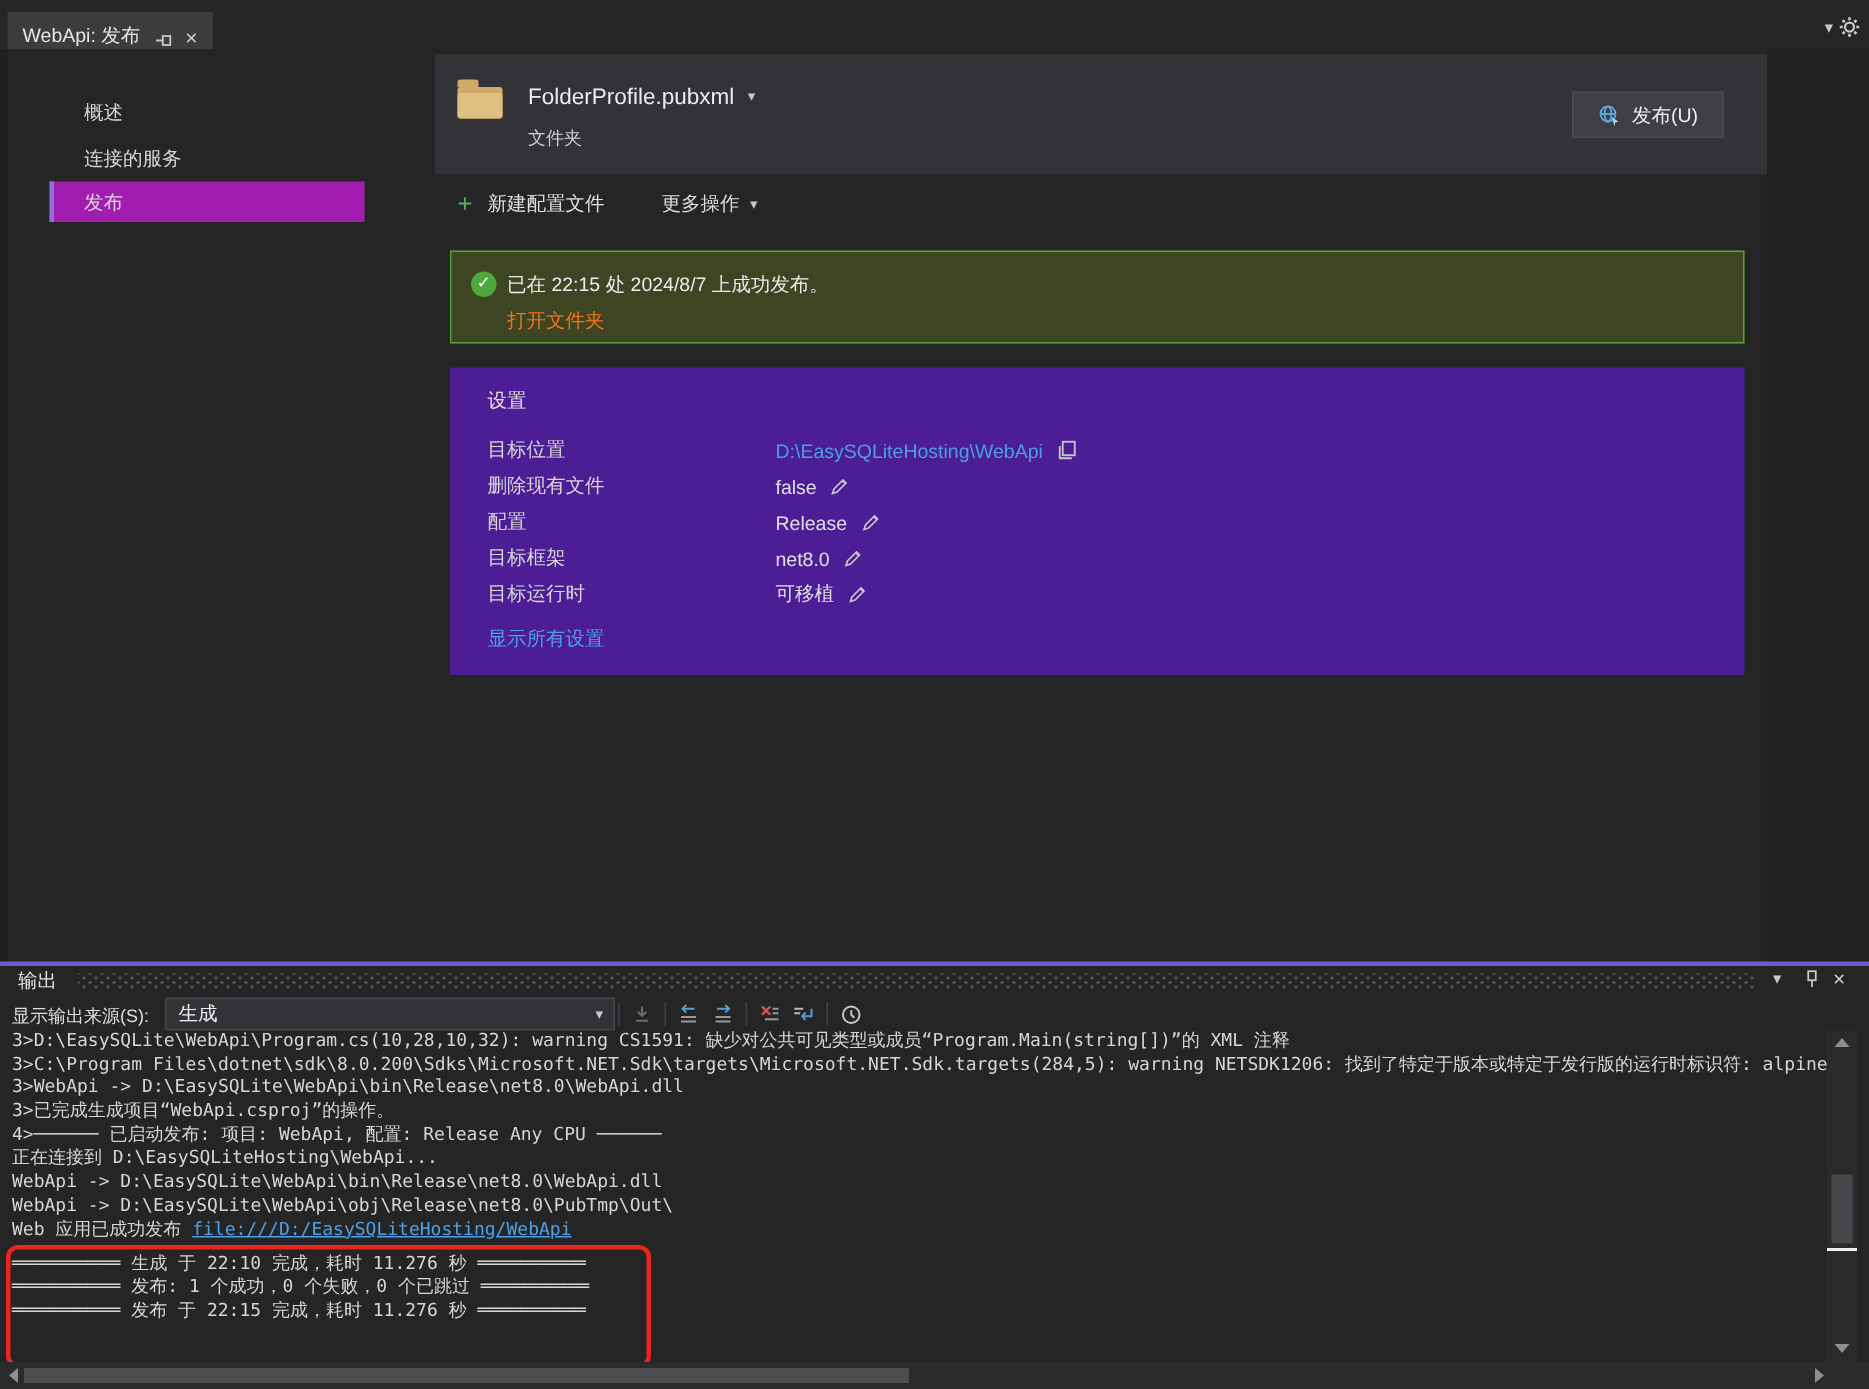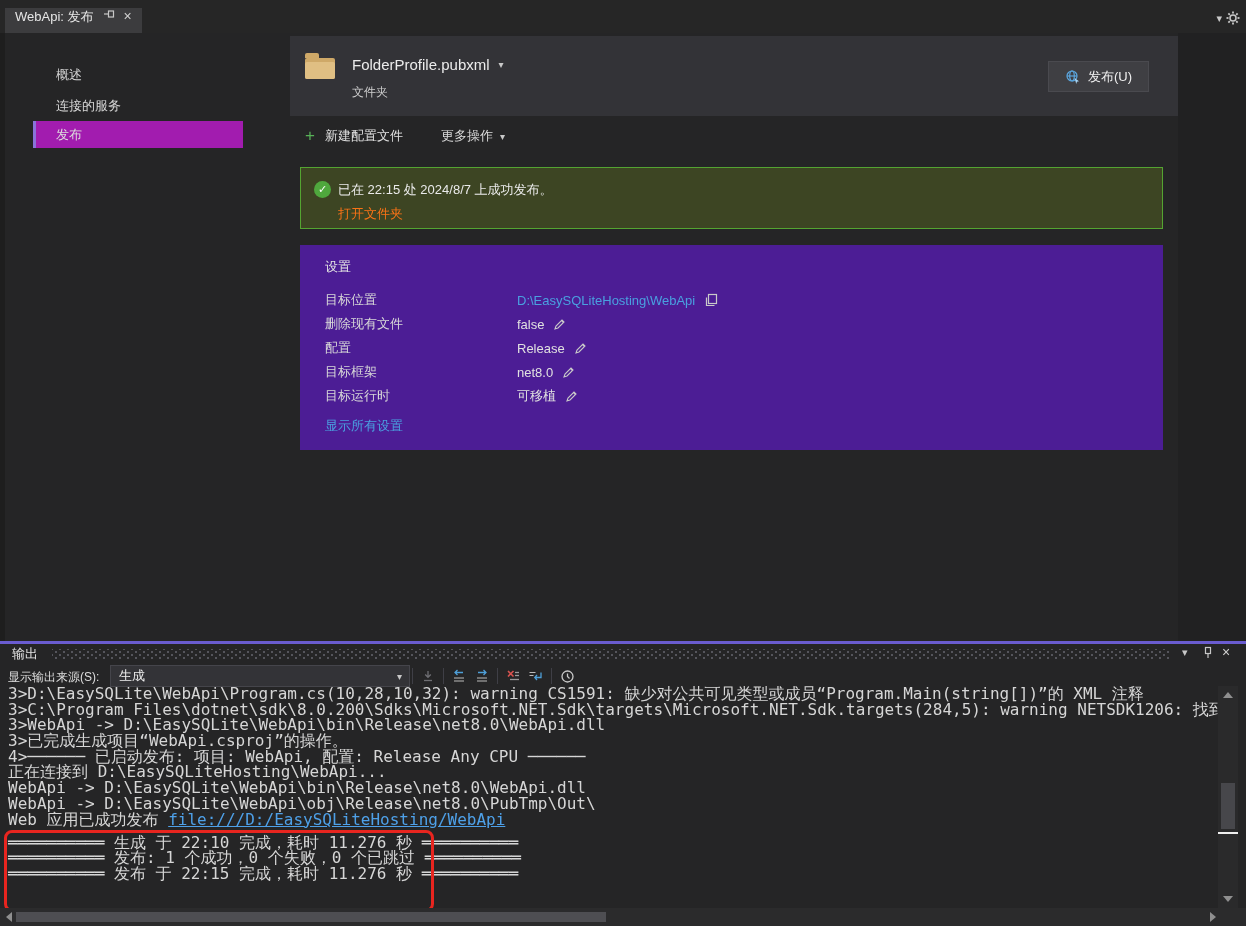--- a/index.html
+++ b/index.html
@@ -1,21 +1,21 @@
 <!DOCTYPE html>
 <html><head>
 <meta charset="utf-8">
 <style>
   html,body{margin:0;padding:0;}
   body{width:1246px;height:926px;background:#1e1e1e;position:relative;overflow:hidden;
        font-family:"Liberation Sans","DejaVu Sans",sans-serif;color:#dcdcdc;font-size:13px;}
 
   
   .top-strip{position:absolute;left:0;top:0;width:1246px;height:33px;background:#262626;}
-  .tab{position:absolute;left:5px;top:8px;height:25px;background:#3c3c3e;display:flex;align-items:flex-start;
+  .tab{position:absolute;left:5px;top:8px;height:25px;background:#3c3c3e;display:flex;align-items:flex-end;
        padding:0 10px;gap:9px;color:#e6e6e6;}
   .tab-close{font-size:14px;color:#d0d0d0;cursor:pointer;}
   .strip-chevron{position:absolute;right:24px;top:12px;color:#c8c8c8;font-size:11px;}
   .strip-gear{position:absolute;right:6px;top:11px;line-height:0;}
 
   
   .doc{position:absolute;left:5px;top:33px;width:1241px;height:608px;background:#252526;}
   .doc-right-shade{position:absolute;left:1173px;top:0;width:68px;height:608px;background:#212122;}
 
   .side-item{position:absolute;left:51px;color:#d6d6d6;cursor:pointer;}
@@ -69,21 +69,21 @@
   .src-label{position:absolute;left:8px;top:5px;font-size:12px;color:#dedede;}
   .combo{position:absolute;left:110px;top:1px;width:300px;height:22px;background:#333337;border:1px solid #45454b;
          box-sizing:border-box;display:flex;align-items:center;cursor:pointer;}
   .combo .combo-text{padding-left:8px;color:#f0f0f0;}
   .combo .caret{position:absolute;right:7px;font-size:10px;color:#c8c8c8;}
   .icon-strip{position:absolute;left:412px;top:0px;height:24px;display:flex;align-items:center;gap:7px;}
   .tsep{width:1px;height:16px;background:#3f3f46;}
   .tico{width:16px;height:16px;line-height:0;cursor:pointer;display:flex;align-items:center;justify-content:center;}
 
   .out-text{position:absolute;left:0;top:42px;width:1218px;height:224px;overflow:hidden;padding-left:8px;box-sizing:border-box;
-            font-family:"DejaVu Sans Mono","Liberation Mono",monospace;font-size:16px;color:#d6d6d6;}
+            font-family:"DejaVu Sans Mono","Liberation Mono",monospace;font-size:12px;color:#d6d6d6;}
   .out-line{height:15.7px;line-height:15.7px;white-space:pre;}
   .out-line.sum{height:15.2px;line-height:15.2px;}
   .out-spacer{height:8px;}
   .out-link{color:#4ea0e8;text-decoration:underline;cursor:pointer;}
 
   .annotation{position:absolute;left:4px;top:186px;width:424px;height:76px;border:3px solid #e8251f;border-radius:8px;pointer-events:none;}
 
   .vscroll{position:absolute;left:1218px;top:42px;width:20px;height:222px;background:#2a2a2b;}
   .vthumb{position:absolute;left:3px;top:97px;width:14px;height:46px;background:#47474b;cursor:pointer;}
   .vmark{position:absolute;left:0;top:146px;width:20px;height:2px;background:#efefef;}

